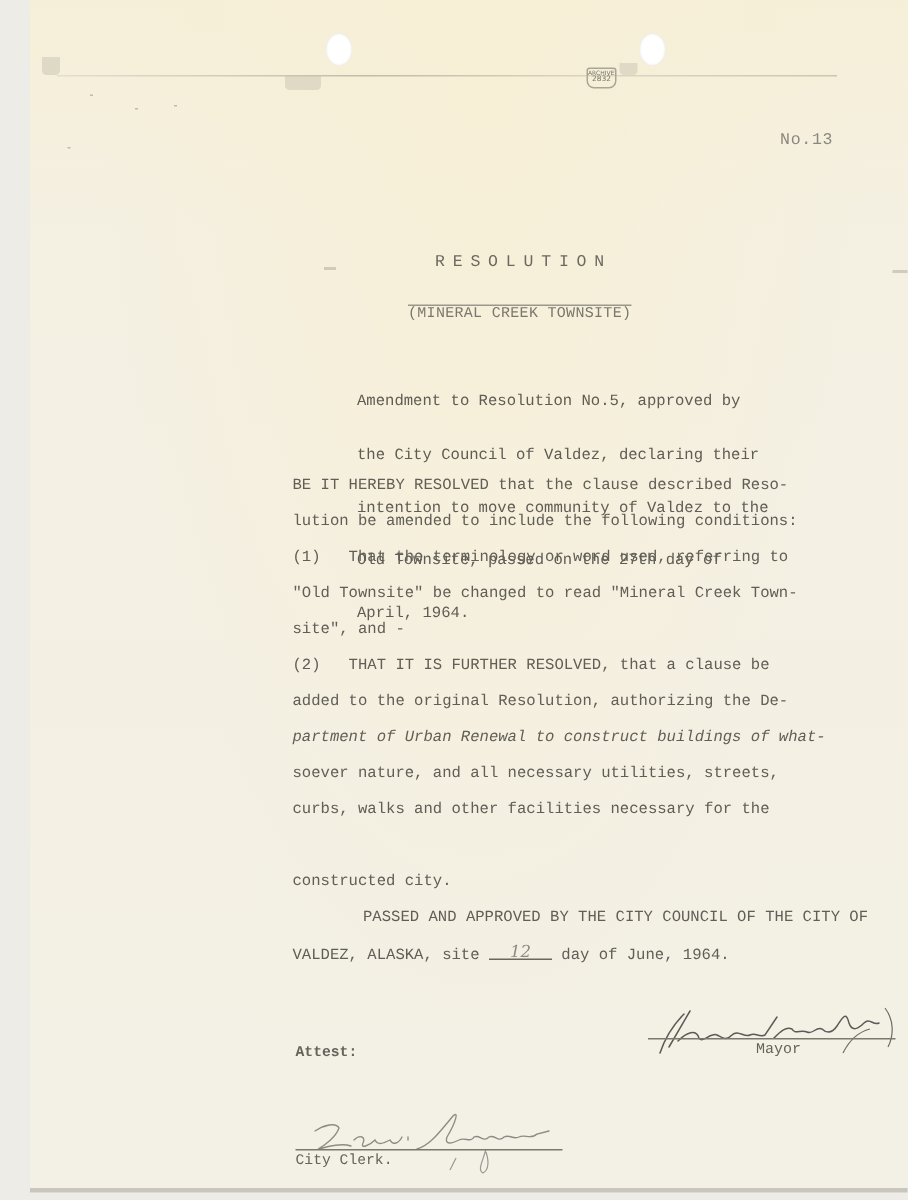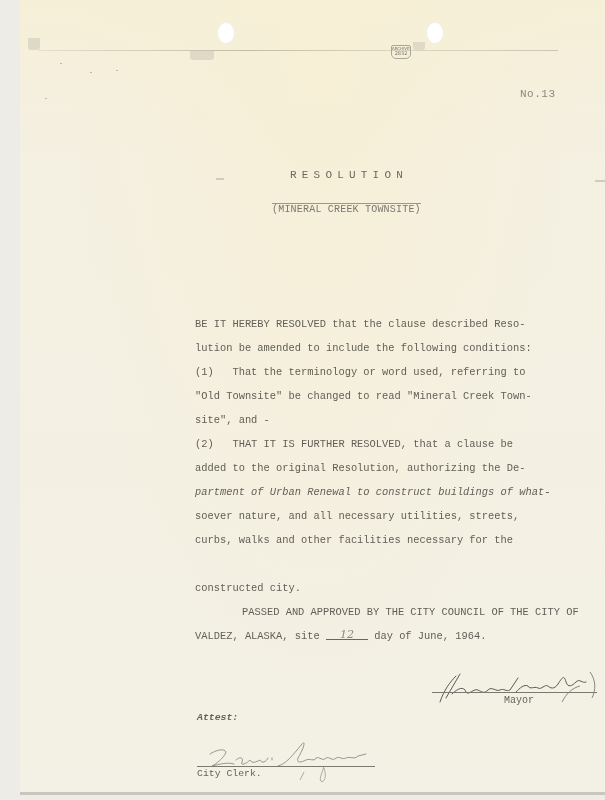--- a/index.html
+++ b/index.html
@@ -141,25 +141,24 @@
     .mayor-label {
       position: absolute;
       left: 484px;
       top: 695px;
       font-size: 10px;
       color: #66635b;
     }
     .attest-label {
       position: absolute;
       left: 177px;
-      top: 712px;
+      top: 696px;
       font-size: 9.8px;
       color: #66635b;
       font-weight: bold;
-      font-style: italic;
     }
     .clerk-signature {
       position: absolute;
       left: 186px;
       top: 736px;
       width: 170px;
       height: 50px;
     }
     .sig-line-clerk {
       position: absolute;
@@ -213,20 +212,27 @@
   <div class="speck" style="left:96px; top:70px;"></div>
   <div class="speck" style="left:25px; top:98px;"></div>
   <div class="faint-mark" style="left:575px; top:180px; width:15px;"></div>
   <div class="faint-mark" style="left:196px; top:178px; width:8px;"></div>
 
   <div class="doc-number">No.13</div>
 
   <div class="title">RESOLUTION</div>
   <div class="subtitle">(MINERAL CREEK  TOWNSITE)</div>
 
+  <div class="preamble">
+    <div>Amendment to Resolution No.5, approved by</div>
+    <div>the City Council of Valdez, declaring their</div>
+    <div>intention to move community of Valdez to the</div>
+    <div>Old Townsite, passed on the 27th day of</div>
+    <div>April, 1964.</div>
+  </div>
 
   <div class="body-line" style="top:318px;">BE IT HEREBY RESOLVED that the clause described Reso-</div>
   <div class="body-line" style="top:342px;">lution be amended to include the following conditions:</div>
   <div class="body-line" style="top:366px;">(1)   That the terminology or word used, referring to</div>
   <div class="body-line" style="top:390px;">"Old Townsite" be changed to read "Mineral Creek Town-</div>
   <div class="body-line" style="top:414px;">site", and -</div>
   <div class="body-line" style="top:438px;">(2)   THAT IT IS FURTHER RESOLVED, that a clause be</div>
   <div class="body-line" style="top:462px;">added to the original Resolution, authorizing the De-</div>
   <div class="body-line" style="top:486px;font-style:italic;">partment of Urban Renewal to construct buildings of what-</div>
   <div class="body-line" style="top:510px;">soever nature, and all necessary utilities, streets,</div>

